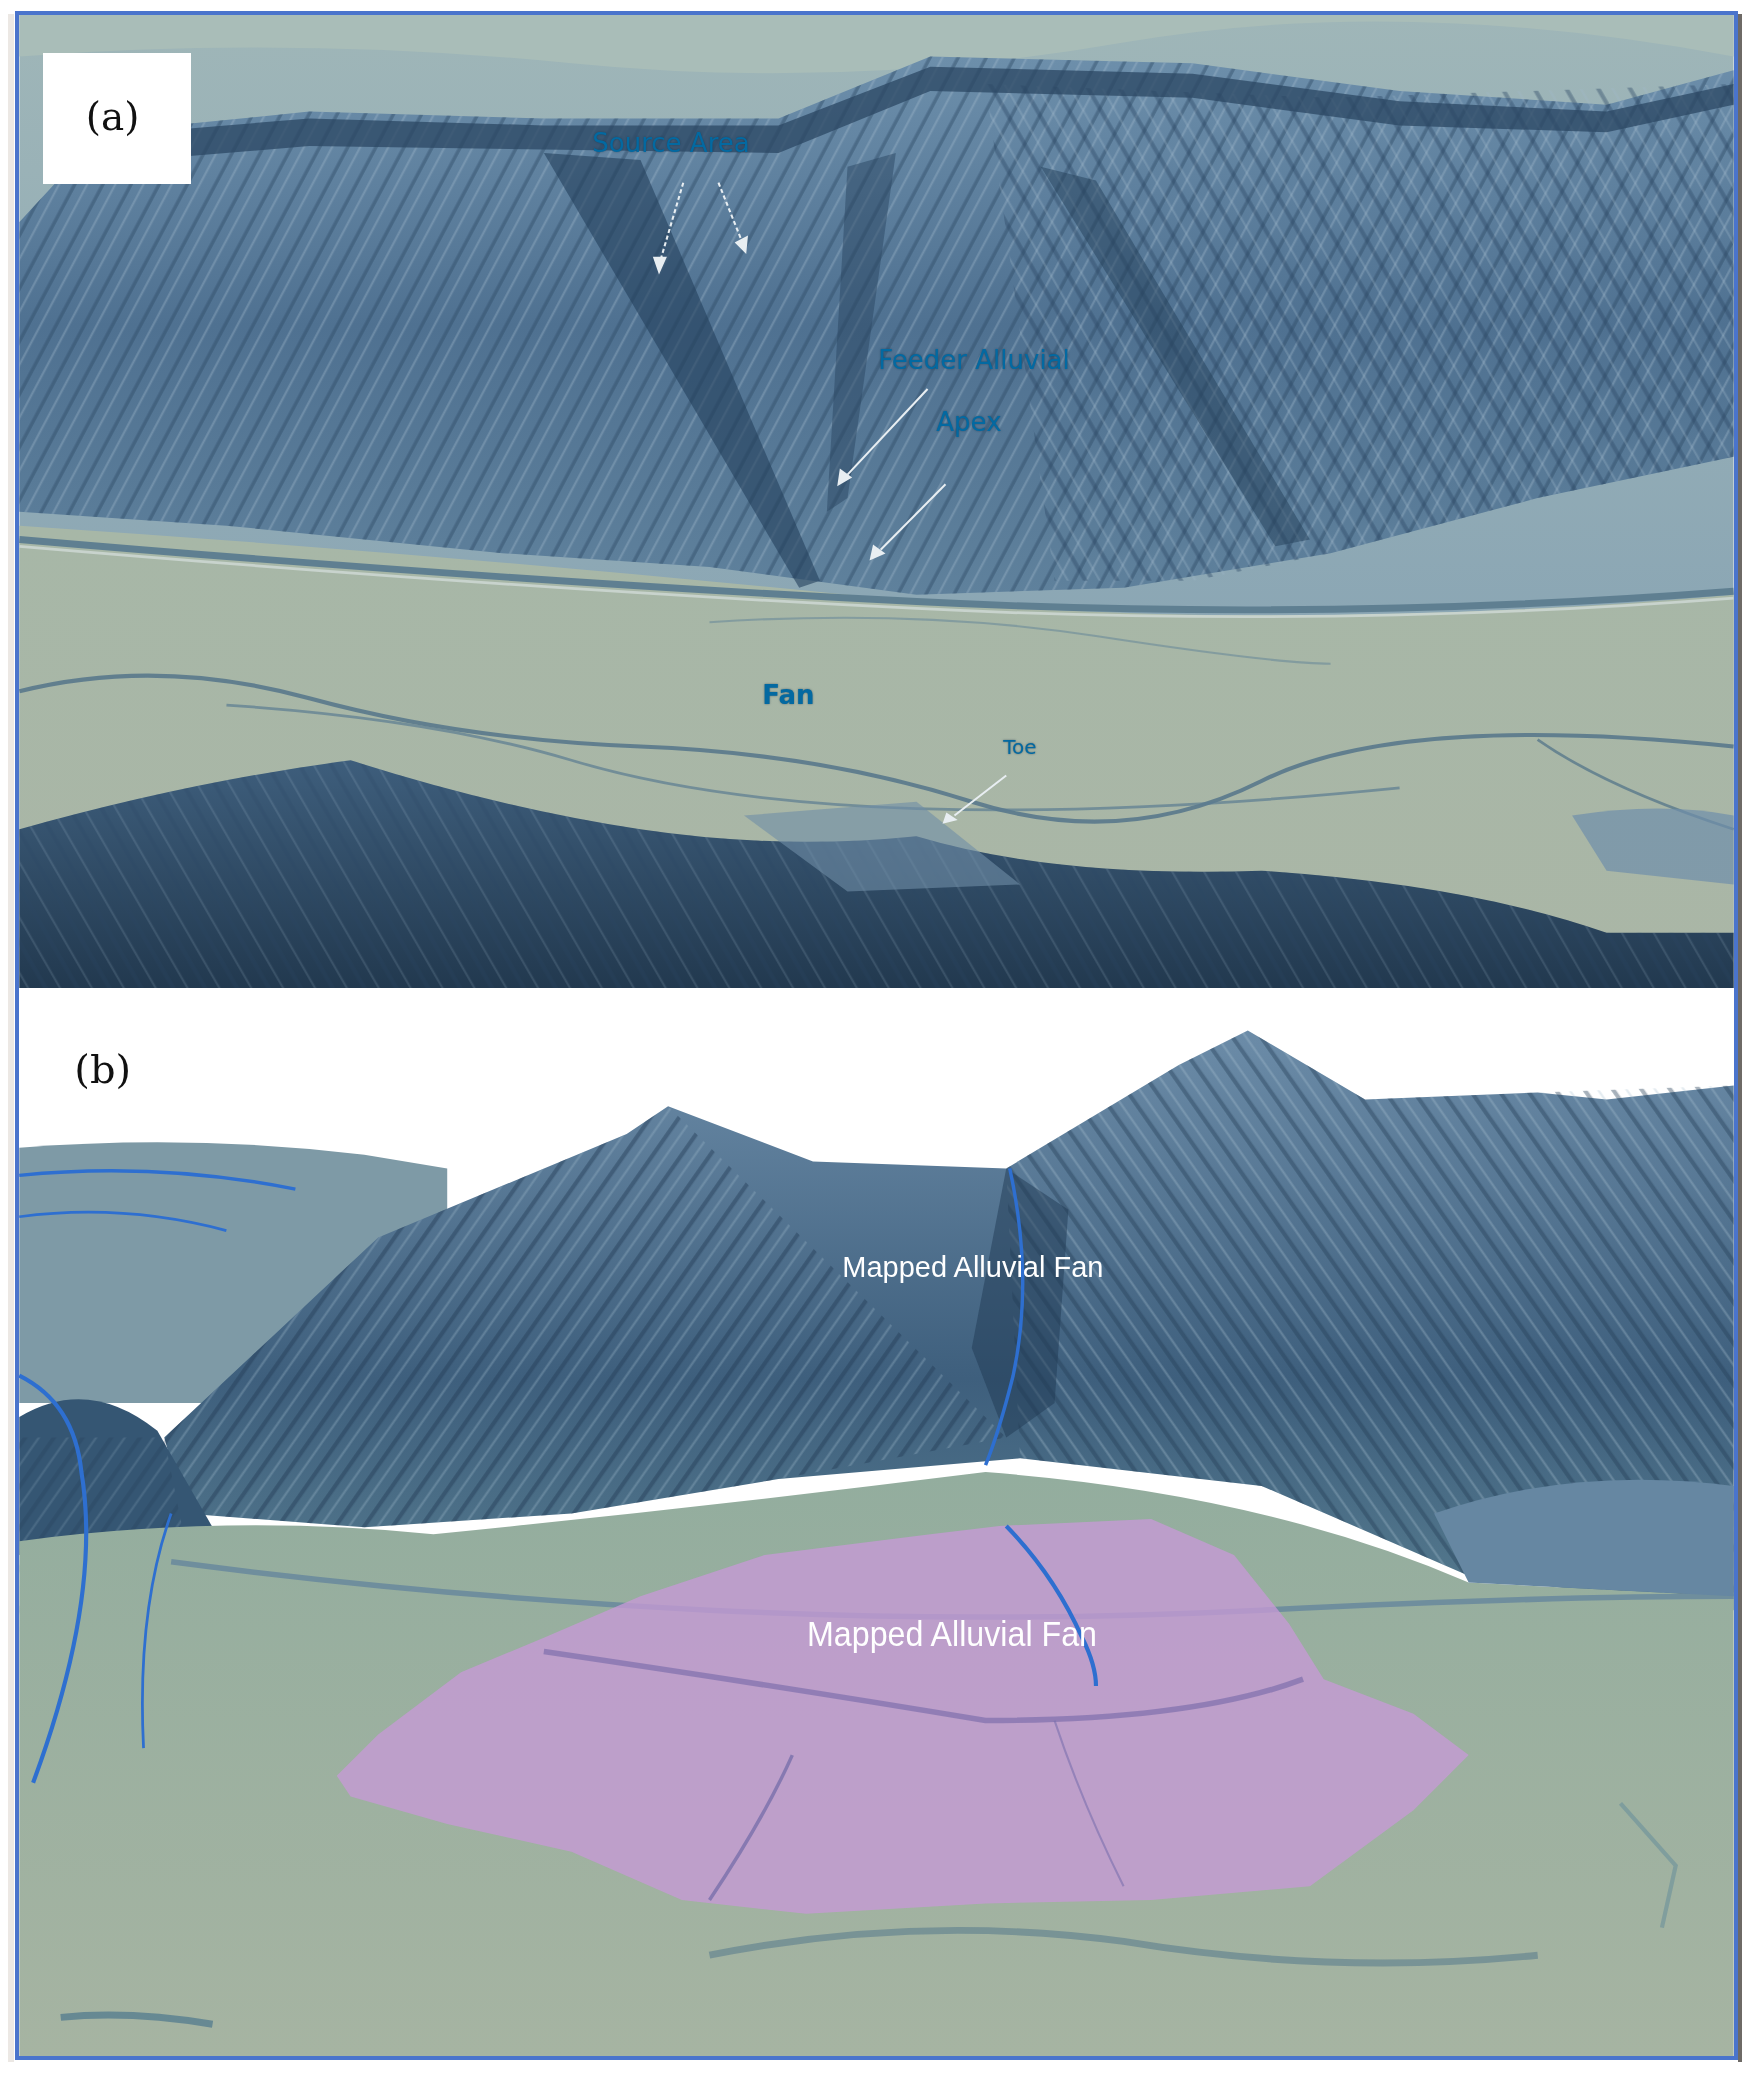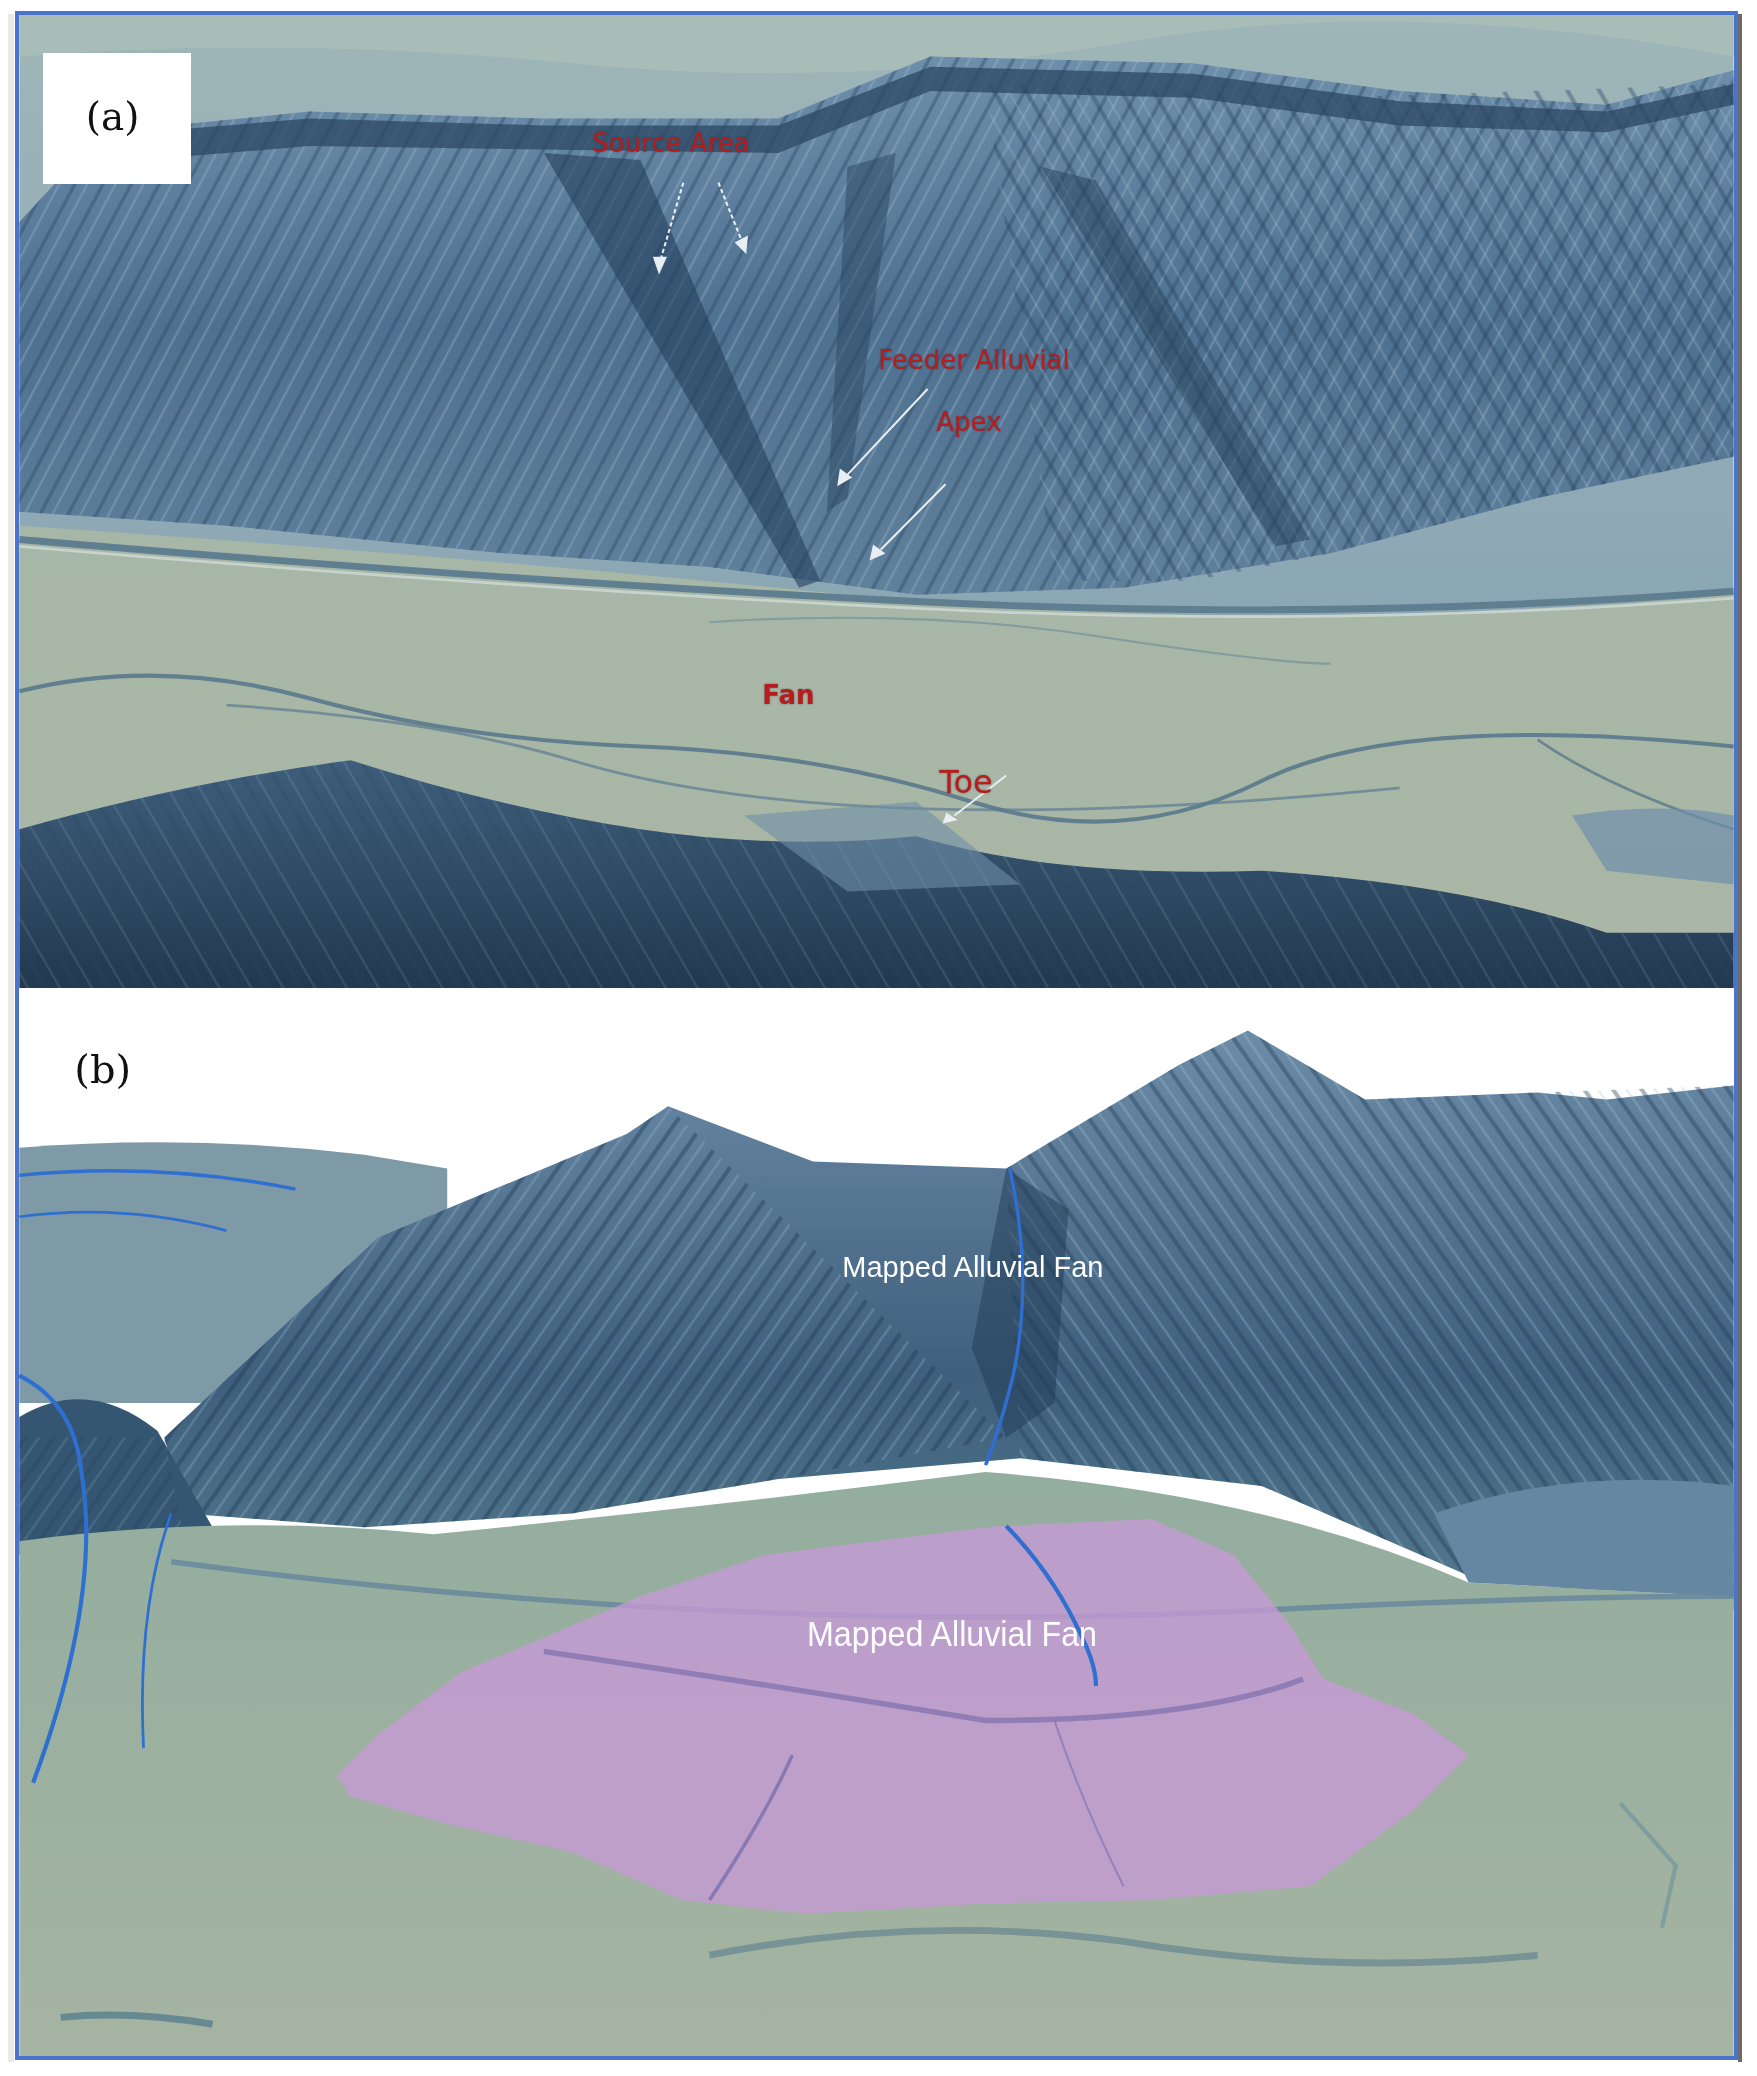--- a/index.html
+++ b/index.html
@@ -6,21 +6,21 @@
   body { width:1758px; height:2077px; position:relative; overflow:hidden; font-family:"Liberation Sans", sans-serif; }
   .frame { position:absolute; left:15px; top:11px; width:1723px; height:2049px; border:4.1px solid #4a74cc; box-sizing:border-box; background:#fff; }
   .shadow-r { position:absolute; left:1738px; top:14px; width:4.1px; height:2048px; background:#6e6a66; }
   .shadow-l { position:absolute; left:8.3px; top:14px; width:5.5px; height:2048px; background:#ece8e4; }
   .panel { position:absolute; left:19.3px; width:1715px; overflow:hidden; }
   #panel-a { top:15px; height:973px; }
   #panel-b { top:989px; height:1067px; background:#ffffff; }
   svg { display:block; }
   .label-box { position:absolute; background:#ffffff; }
   .panel-letter { position:absolute; font-family:"DejaVu Serif", serif; color:#111; }
-  .ann { position:absolute; color:#b91c1c; font-family:"DejaVu Sans", sans-serif; white-space:nowrap; text-shadow:0 0 2.1px rgba(30,50,70,0.6); }
+  .ann { position:absolute; color:#0369a1; font-family:"DejaVu Sans", sans-serif; white-space:nowrap; text-shadow:0 0 2.1px rgba(30,50,70,0.6); }
   .ann-b { position:absolute; color:#ffffff; font-family:"Liberation Sans", sans-serif; white-space:nowrap; }
 </style>
 </head>
 <body>
 
 <div class="shadow-l"></div>
 <div class="shadow-r"></div>
 <div class="frame"></div>
 
 <div class="panel" id="panel-a">
@@ -97,21 +97,21 @@
   </svg>
 
   <div class="label-box" style="left:23.5px; top:38px; width:148px; height:131px;">
     <span class="panel-letter" style="left:43px; top:41px; font-size:39px;">(a)</span>
   </div>
 
   <span class="ann" style="left:573px; top:113px; font-size:26px;">Source Area</span>
   <span class="ann" style="left:859px; top:330px; font-size:26px;">Feeder Alluvial</span>
   <span class="ann" style="left:917px; top:392px; font-size:26px;">Apex</span>
   <span class="ann" style="left:743px; top:665px; font-size:26px;font-weight:bold;">Fan</span>
-  <span class="ann" style="left:920px; top:720px; font-size:32px;margin-top:28px;">Toe</span>
+  <span class="ann" style="left:984px; top:720px; font-size:20px;">Toe</span>
 </div>
 
 <div class="panel" id="panel-b">
   <svg width="1715" height="1067" viewBox="0 0 2484 1546">
     <defs>
       <linearGradient id="mtnB" x1="0" y1="0" x2="0" y2="1">
         <stop offset="0" stop-color="#6c8ca8"></stop>
         <stop offset="0.6" stop-color="#3e5f7d"></stop>
         <stop offset="1" stop-color="#557a8e"></stop>
       </linearGradient>

